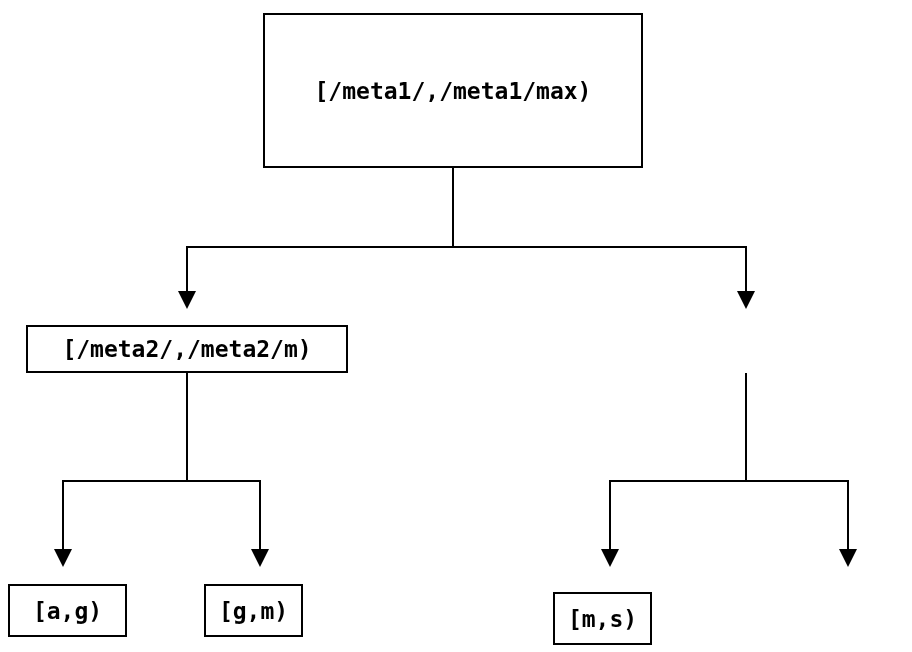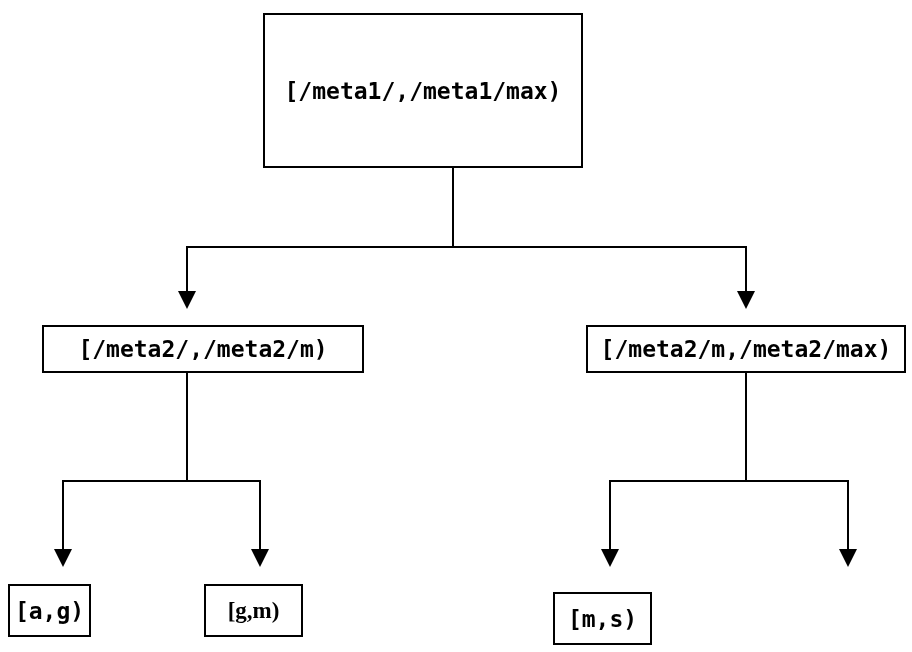--- a/index.html
+++ b/index.html
@@ -29,25 +29,25 @@
     background: #ffffff;
     color: #000000;
     display: flex;
     align-items: center;
     justify-content: center;
     font-size: 23px;
     font-weight: bold;
     letter-spacing: 0;
     white-space: nowrap;
   }
-  .node-root      { left: 263px; top: 13px;  width: 320px; height: 155px; }
-  .node-left      { left: 42px;  top: 325px; width: 322px; height: 48px;  }
+  .node-root      { left: 263px; top: 13px;  width: 380px; height: 155px; }
+  .node-left      { left: 26px;  top: 325px; width: 322px; height: 48px;  }
   .node-right     { left: 586px; top: 325px; width: 320px; height: 48px;  }
-  .node-leaf-ag   { left: 8px;   top: 584px; width: 83px;  height: 53px;  }
-  .node-leaf-gm   { left: 204px; top: 584px; width: 99px;  height: 53px; font-family: Liberation Serif, serif;  }
+  .node-leaf-ag   { left: 8px;   top: 584px; width: 119px;  height: 53px;  }
+  .node-leaf-gm   { left: 204px; top: 584px; width: 99px;  height: 53px;  }
   .node-leaf-ms   { left: 553px; top: 592px; width: 99px;  height: 53px;  }
   .node-leaf-smax { left: 778px; top: 584px; width: 115px; height: 53px;  }
 </style>
 </head>
 <body>
 
 <div class="canvas">
 
   <svg class="edges-svg" viewBox="0 0 912 652" xmlns="http://www.w3.org/2000/svg">
 
@@ -70,21 +70,20 @@
     <path d="M610 480 L610 550" stroke="#000000" stroke-width="2" fill="none"></path>
     <path d="M848 480 L848 550" stroke="#000000" stroke-width="2" fill="none"></path>
     <polygon points="601,549 619,549 610,567" fill="#000000"></polygon>
     <polygon points="839,549 857,549 848,567" fill="#000000"></polygon>
   </svg>
 
   <div class="node node-root">[/meta1/,/meta1/max)</div>
 
   <div class="node node-left">[/meta2/,/meta2/m)</div>
 
-  <div class="node node-right">[/meta2/m,/meta2/max)</div>
 
   <div class="node node-leaf-ag">[a,g)</div>
 
   <div class="node node-leaf-gm">[g,m)</div>
 
   <div class="node node-leaf-ms">[m,s)</div>
 
 
 </div>
 

